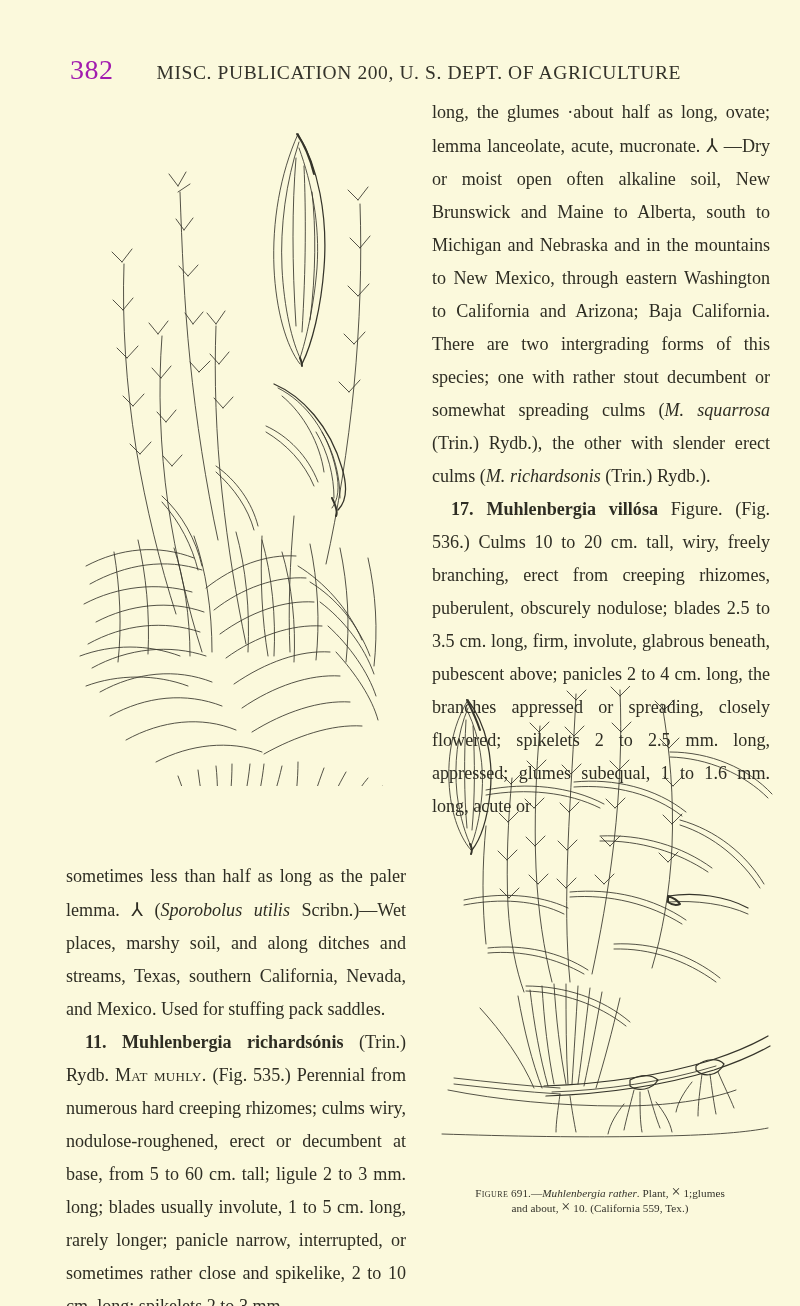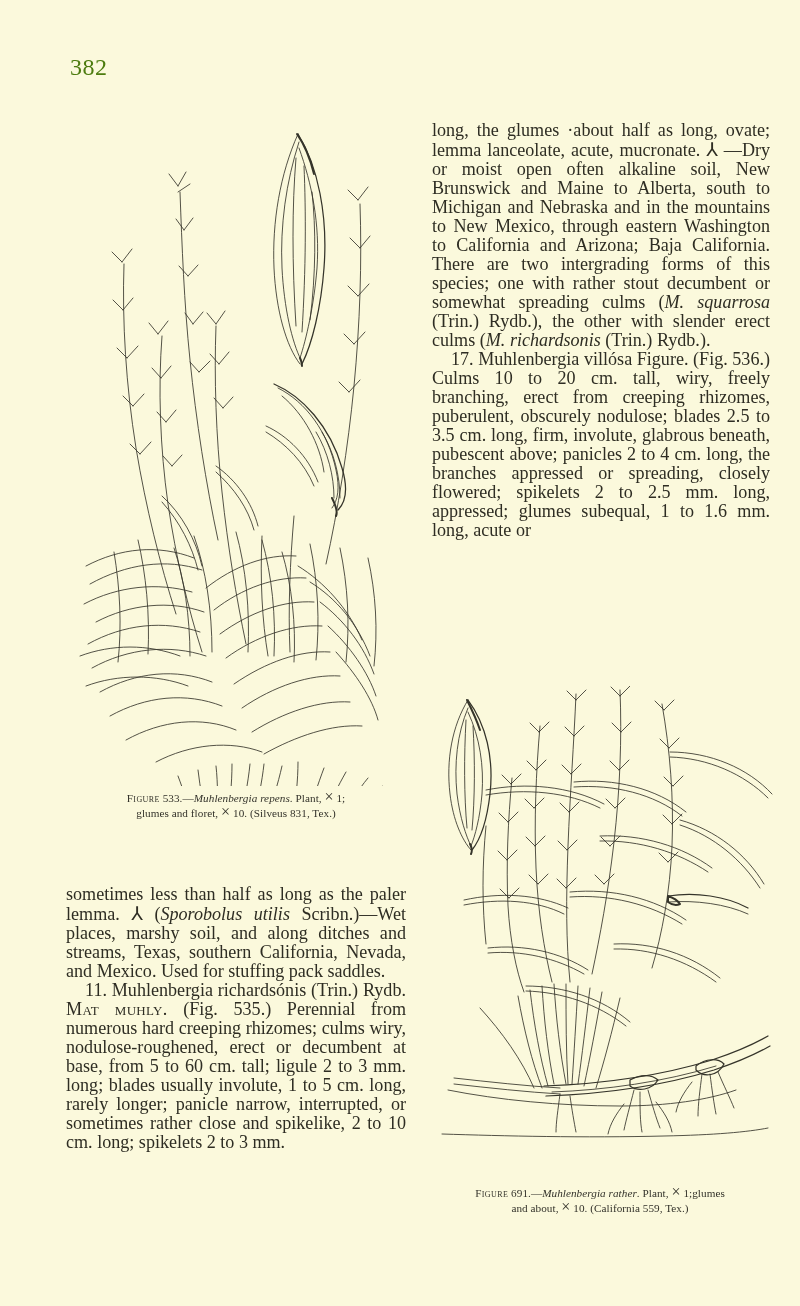--- a/index.html
+++ b/index.html
@@ -25,23 +25,23 @@
   .running-head {
     position: absolute;
     left: 70px;
     top: 54px;
     width: 660px;
     height: 28px;
     display: flex;
     align-items: baseline;
   }
   .folio {
-    font-size: 24px;
+    font-size: 28px;
     letter-spacing: 0.5px;
-    color: #4d7c0f;
+    color: #a21caf;
   }
   .head-title {
     flex: 1;
     text-align: center;
     font-size: 19.5px;
     letter-spacing: 0.6px;
     color: #33322a;
     padding-right: 6px;
   }
   
@@ -52,31 +52,30 @@
     width: 340px;
   }
   .col-right {
     position: absolute;
     left: 432px;
     top: 96px;
     width: 338px;
   }
   .body-text {
     font-size: 18.1px;
-    line-height: 19px;
+    line-height: 33px;
     text-align: justify;
     text-justify: inter-word;
     color: #2e2d23;
     hyphens: manual;
-    margin-top: 25px;
   }
   .body-text p { margin: 0; }
   .body-text p.indent { text-indent: 19px; }
   .it { font-style: italic; }
-  .bf { font-weight: normal; }
+  .bf { font-weight: bold; }
   .sc {
     font-variant: small-caps;
     letter-spacing: 0.3px;
   }
   .times { font-size: 16px; }
   .perennial-sym {
     font-size: 19px;
     font-family: "DejaVu Sans", sans-serif;
   }
   
@@ -123,20 +122,21 @@
     width: 340px;
   }
 </style>
 </head>
 <body>
 
 <div class="page">
 
   <div class="running-head">
     <div class="folio">382</div>
+    <div class="head-title">MISC. PUBLICATION 200, U. S. DEPT. OF AGRICULTURE</div>
   </div>
 
   <div class="col-left">
 
     <div class="figure-box">
       <div class="plate" id="fig533-plate">
         <svg viewBox="0 0 340 690" preserveAspectRatio="none" aria-hidden="true">
           <g class="ink ink-thin">
 
             <path class="ink ink-mid" d="M232 38 C 252 70, 262 120, 258 172 C 255 212, 246 248, 236 268"></path>
@@ -262,30 +262,20 @@
               <path d="M256 726 C 264 706, 272 690, 280 676"></path>
               <path d="M272 728 C 282 710, 292 694, 302 682"></path>
               <path d="M286 730 C 296 714, 306 700, 316 690"></path>
               <path d="M142 732 C 138 712, 134 692, 132 674"></path>
               <path d="M130 734 C 124 714, 118 696, 112 680"></path>
             </g>
           </g>
         </svg>
       </div>
 
-      <div class="fig-caption" id="fig533-caption">
-        <span class="sc">Figure</span>
-        <span>533.</span><span>—</span><span class="it">Muhlenbergia repens</span><span>. Plant,</span>
-        <span class="times">×</span>
-        <span>1;</span><br>
-        <span>glumes and floret,</span>
-        <span class="times">×</span>
-        <span>10.</span>
-        <span>(Silveus 831, Tex.)</span>
-      </div>
     </div>
   </div>
 
   <div id="left-lower-text">
     <div class="body-text">
       <p><span>sometimes less than half as long as the paler lemma.</span>
         <span class="perennial-sym">⅄</span>
         <span>(</span><span class="it">Sporobolus</span>
         <span class="it">utilis</span><span> Scribn.)</span><span>—Wet places, marshy soil, and along ditches and streams, Texas, southern California, Nevada, and Mexico. Used for stuffing pack saddles.</span></p>
 

